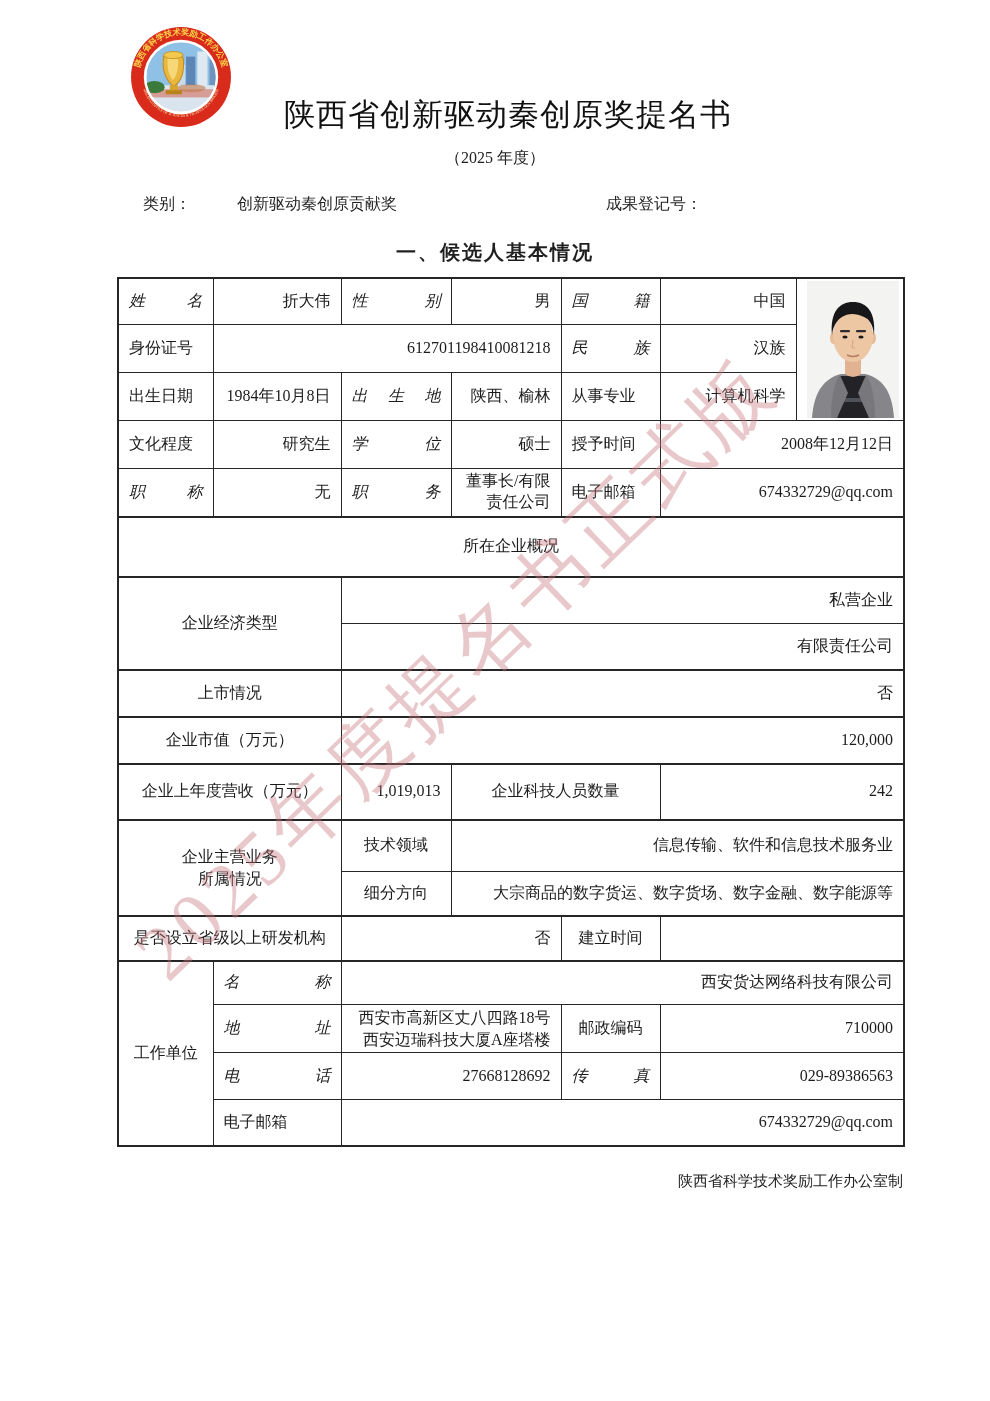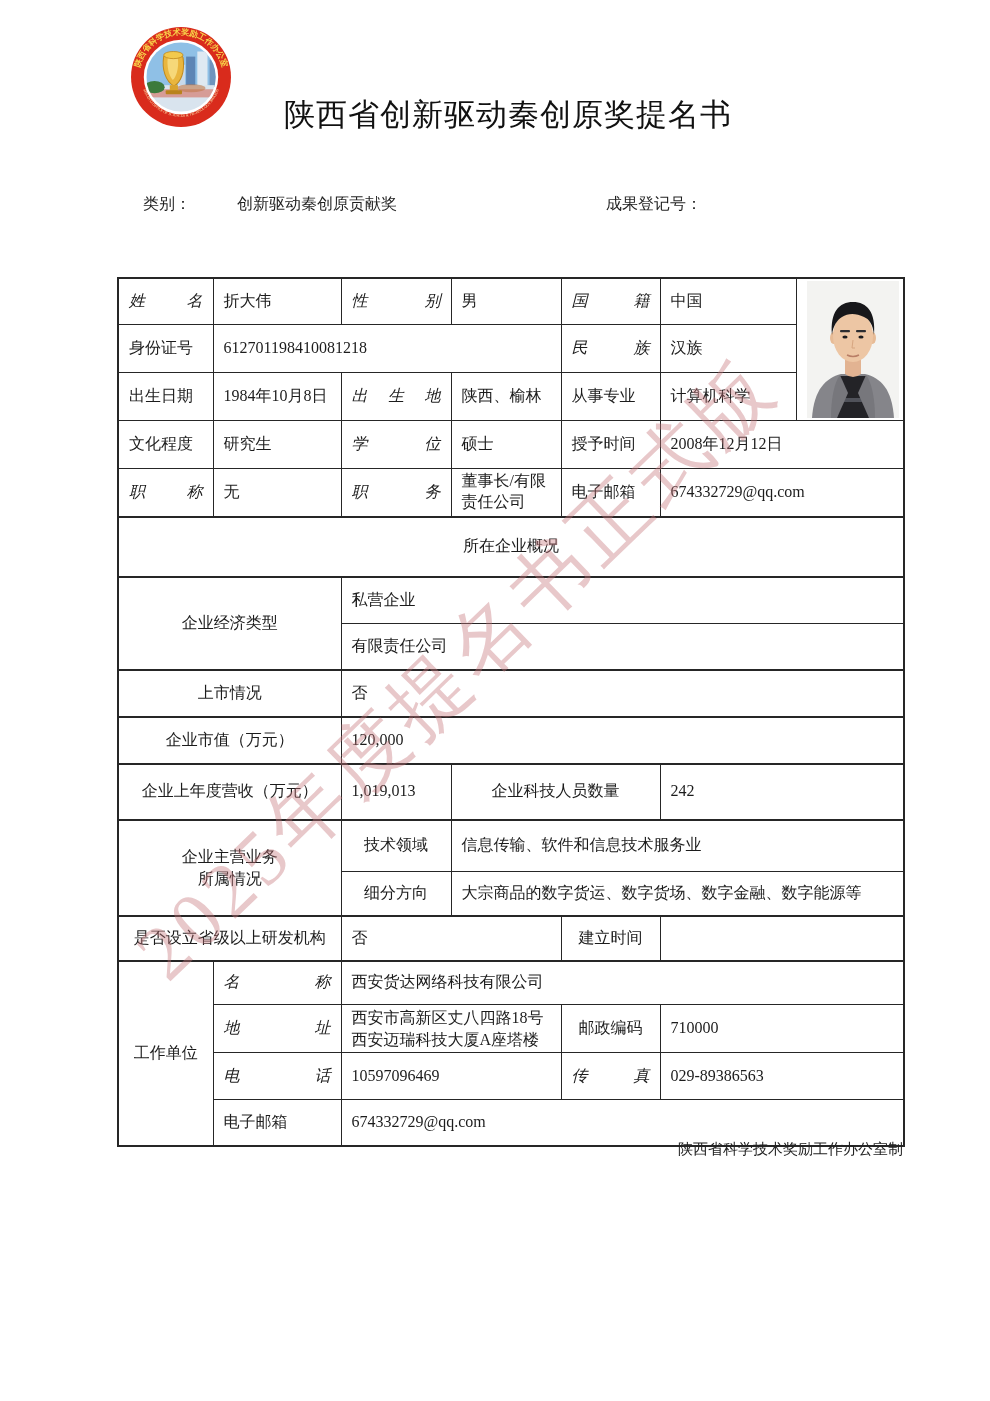--- a/index.html
+++ b/index.html
@@ -45,28 +45,28 @@
   }
   table.form{ border:2px solid #262626; }
   table.form td{
     border:1px solid #262626; padding:2px 10px;
     vertical-align:middle; line-height:1.3; overflow:hidden;
   }
   tr.bt2 > td{ border-top-width:2px;margin-top:48px; }
   td.lab{ padding:2px 12px; }
   td.sp{ text-align:justify; text-align-last:justify;font-style:italic; }
   td.labc{ text-align:center; padding:2px 6px; }
-  td.val{ text-align:left; }
+  td.val{ text-align:right; }
   td.center-cell{ text-align:center; }
   td.photo-cell{ padding:0; vertical-align:top; }
   .photo-svg{ display:block; }
   .two-line div{ line-height:1.35; }
   
   .footer{
-    position:absolute; left:117px; top:1140px; width:786px;
+    position:absolute; left:117px; top:1172px; width:786px;
     text-align:right; font-size:15px; color:#222;
   }
 </style>
 </head>
 <body>
 
 <div class="page">
 
   <div class="watermark">2025年度提名书正式版</div>
 
@@ -98,27 +98,29 @@
     <text font-size="8" font-weight="bold" fill="#f8d44a">
       <textPath href="#arcTop" startOffset="50%" text-anchor="middle">陕西省科学技术奖励工作办公室</textPath>
     </text>
     <path id="arcBot" d="M 11,50 A 39,39 0 0 0 89,50" fill="none"></path>
     <text font-size="3.6" fill="#ffe9b0">
       <textPath href="#arcBot" startOffset="50%" text-anchor="middle">SHAANXI OFFICE OF SCIENCES &amp; TECHNOLOGY AWARDS</textPath>
     </text>
   </svg>
 
   <div class="title">陕西省创新驱动秦创原奖提名书</div>
+  <div class="subtitle">（2025 年度）</div>
 
   <div class="meta">
     <span class="m-cat-label">类别：</span>
     <span class="m-cat-value">创新驱动秦创原贡献奖</span>
     <span class="m-reg-label">成果登记号：</span>
   </div>
 
+  <div class="section-title">一、候选人基本情况</div>
 
   <table class="form">
     <colgroup>
       <col style="width:95px">
         <col style="width:128px">
         <col style="width:110px">
       <col style="width:110px">
         <col style="width:99px">
         <col style="width:136px">
         <col style="width:108px">
@@ -234,21 +236,21 @@
       <td class="lab sp">地址</td>
       <td class="val two-line" colspan="2">
         <div>西安市高新区丈八四路18号</div>
         <div>西安迈瑞科技大厦A座塔楼</div>
       </td>
       <td class="labc">邮政编码</td>
       <td class="val" colspan="2">710000</td>
     </tr>
     <tr style="height:47px">
       <td class="lab sp">电话</td>
-      <td class="val" colspan="2">10597096469</td>
+      <td class="val" colspan="2">27668128692</td>
       <td class="lab sp">传真</td>
       <td class="val" colspan="2">029-89386563</td>
     </tr>
     <tr style="height:46px">
       <td class="lab">电子邮箱</td>
       <td class="val" colspan="5">674332729@qq.com</td>
     </tr>
   </tbody>
     </table>
 

